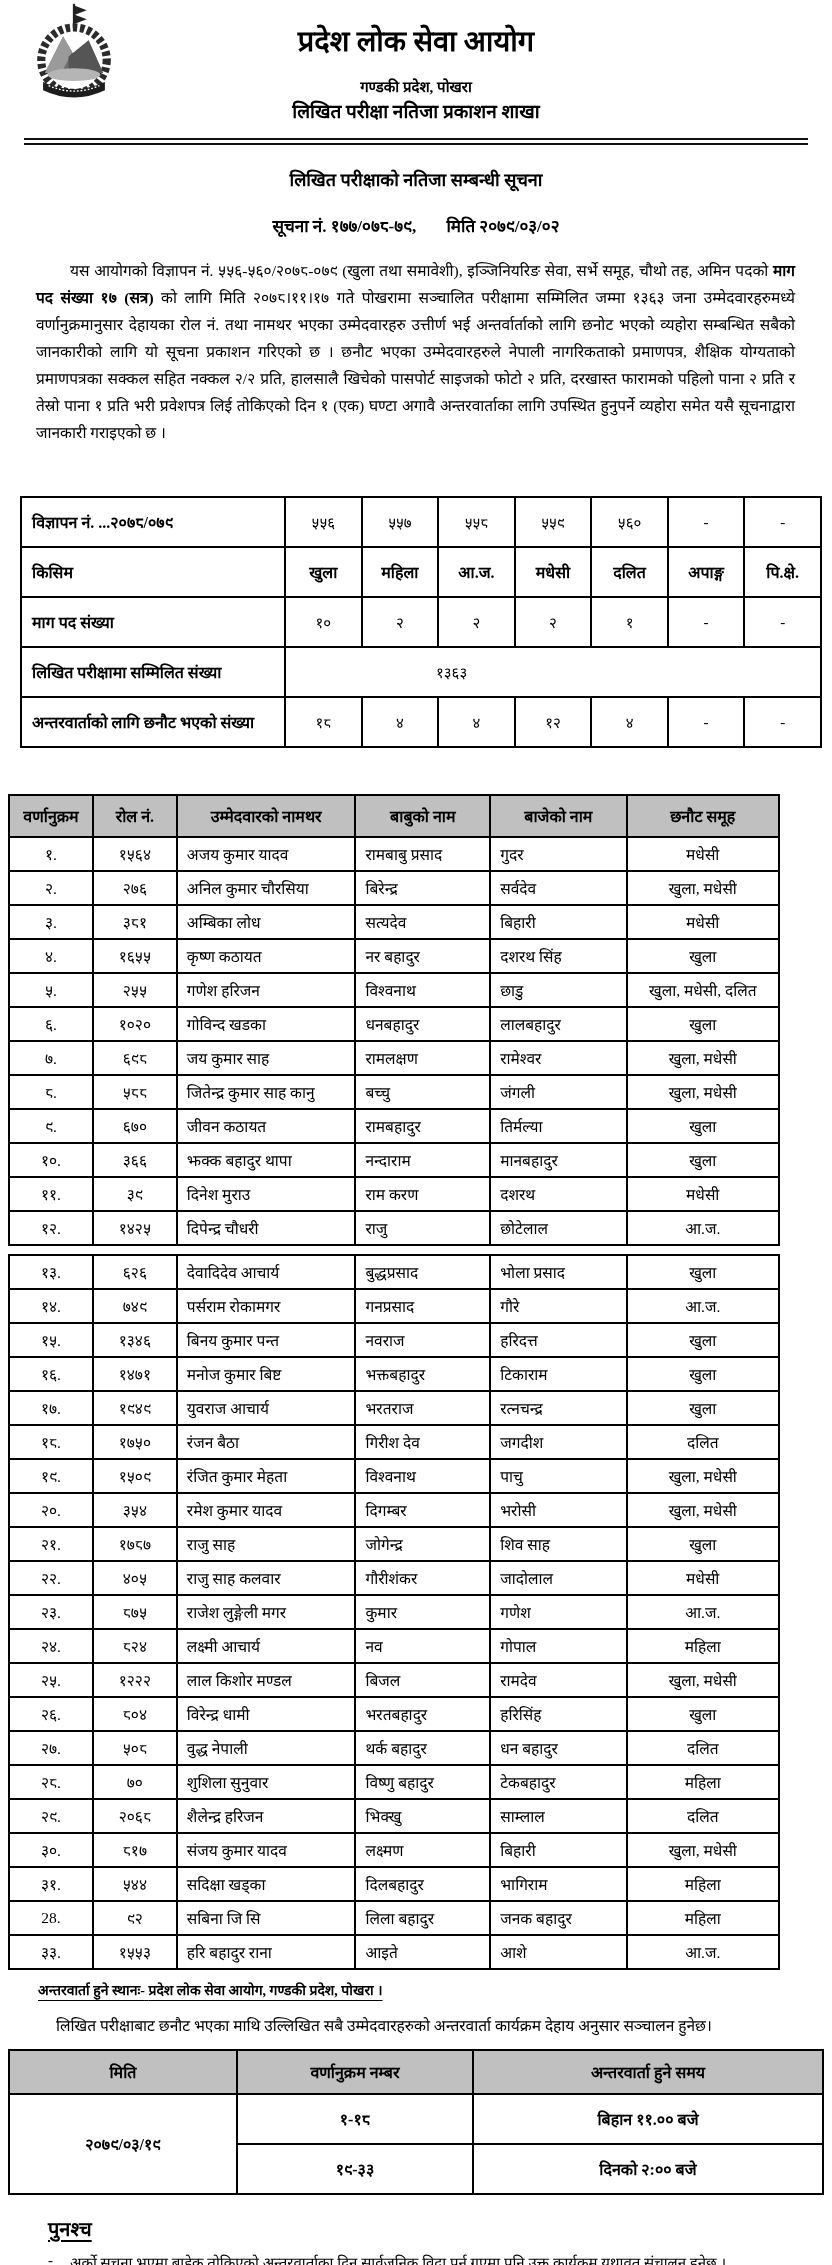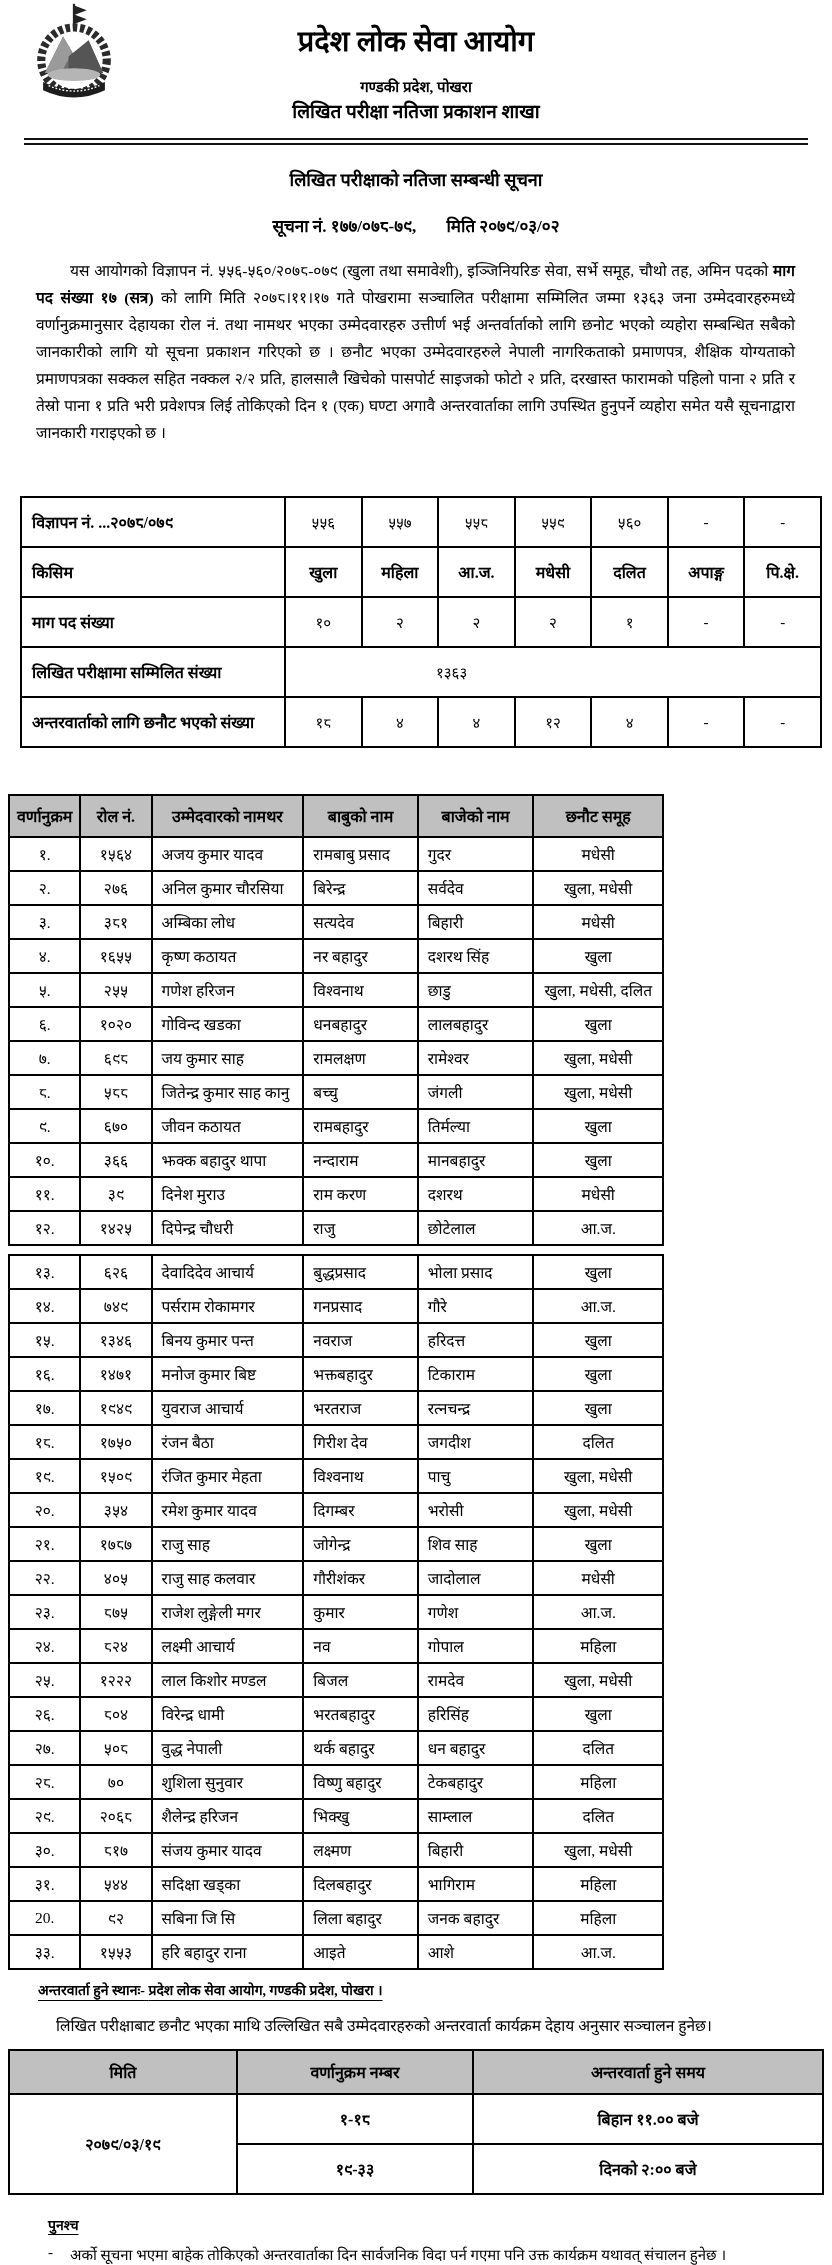--- a/index.html
+++ b/index.html
@@ -29,42 +29,42 @@
   
   table{border-collapse:collapse;}
   .summary{margin:50px 0 0 20px;width:802px;table-layout:fixed;}
   .summary td{border:2px solid #000;padding:13px 8px;font-size:15px;text-align:center;}
   .summary td.lab{text-align:left;font-weight:700;font-size:16px;padding-left:10px;}
   .summary col.sl{width:33%;}
   .summary tr.kisim td{font-weight:700;font-size:16px;}
   .summary td.merged{text-align:left;padding-left:150px;}
 
   
-  .cands{margin:0 14px 0 8px;width:656px;table-layout:fixed;}
+  .cands{margin:0 14px 0 8px;width:772px;table-layout:fixed;}
   #cands1{margin-top:46px;}
   #cands2{margin-top:8px;}
   .cands th{background:var(--th-bg,#c0c0c0);border:2px solid #000;font-size:16px;font-weight:700;padding:9px 3px;}
   .cands td{border:2px solid #000;font-size:15.5px;padding:5px 6px;height:21px;vertical-align:middle;}
   .cands td.c0,.cands td.c1,.cands td.c5{text-align:center;}
   .cands td.c2,.cands td.c3,.cands td.c4{text-align:left;padding-left:9px;}
   .cands col.w0{width:10.9%;}.cands col.w1{width:10.9%;}.cands col.w2{width:23.2%;}
   .cands col.w3{width:17.5%;}.cands col.w4{width:17.7%;}.cands col.w5{width:19.8%;}
 
   
   .loc-line{margin:10px 30px 0 38px;font-size:14px;font-weight:700;}
   .loc-line .u{text-decoration:underline;text-underline-offset:5px;}
   .sched-intro{margin:15px 30px 0 56px;font-size:15.5px;}
   .sched{margin:13px 0 0 8px;width:816px;table-layout:fixed;}
   .sched th{background:var(--th-bg,#c0c0c0);border:2px solid #000;font-size:16px;font-weight:700;padding:10px 4px;}
   .sched td{border:2px solid #000;font-size:16px;font-weight:700;text-align:center;padding:13px 4px;}
   .sched col.d{width:28%;}.sched col.r{width:29%;}.sched col.t{width:43%;}
 
   
   .postscript{margin:20px 30px 0 48px;}
-  .ps-head{font-size:14px;font-weight:700;text-decoration:underline;text-underline-offset:4px;display:inline-block;}
+  .ps-head{font-size:20px;font-weight:700;text-decoration:underline;text-underline-offset:4px;display:inline-block;}
   .ps-note{margin-top:10px;font-size:15px;display:flex;}
   .ps-note .dash{width:22px;flex:0 0 auto;}
 </style>
 </head>
 <body>
 
 <div class="page">
 
   <div class="header">
     <div class="logo">
@@ -432,21 +432,21 @@
         </tr>
         <tr>
           <td class="c0">३१.</td>
           <td class="c1">५४४</td>
           <td class="c2">सदिक्षा खड्का</td>
           <td class="c3">दिलबहादुर</td>
           <td class="c4">भागिराम</td>
           <td class="c5">महिला</td>
         </tr>
         <tr>
-          <td class="c0">20.</td>
+          <td class="c0">28.</td>
           <td class="c1">९२</td>
           <td class="c2">सबिना जि सि</td>
           <td class="c3">लिला बहादुर</td>
           <td class="c4">जनक बहादुर</td>
           <td class="c5">महिला</td>
         </tr>
         <tr>
           <td class="c0">३३.</td>
           <td class="c1">१५५३</td>
           <td class="c2">हरि बहादुर राना</td>

